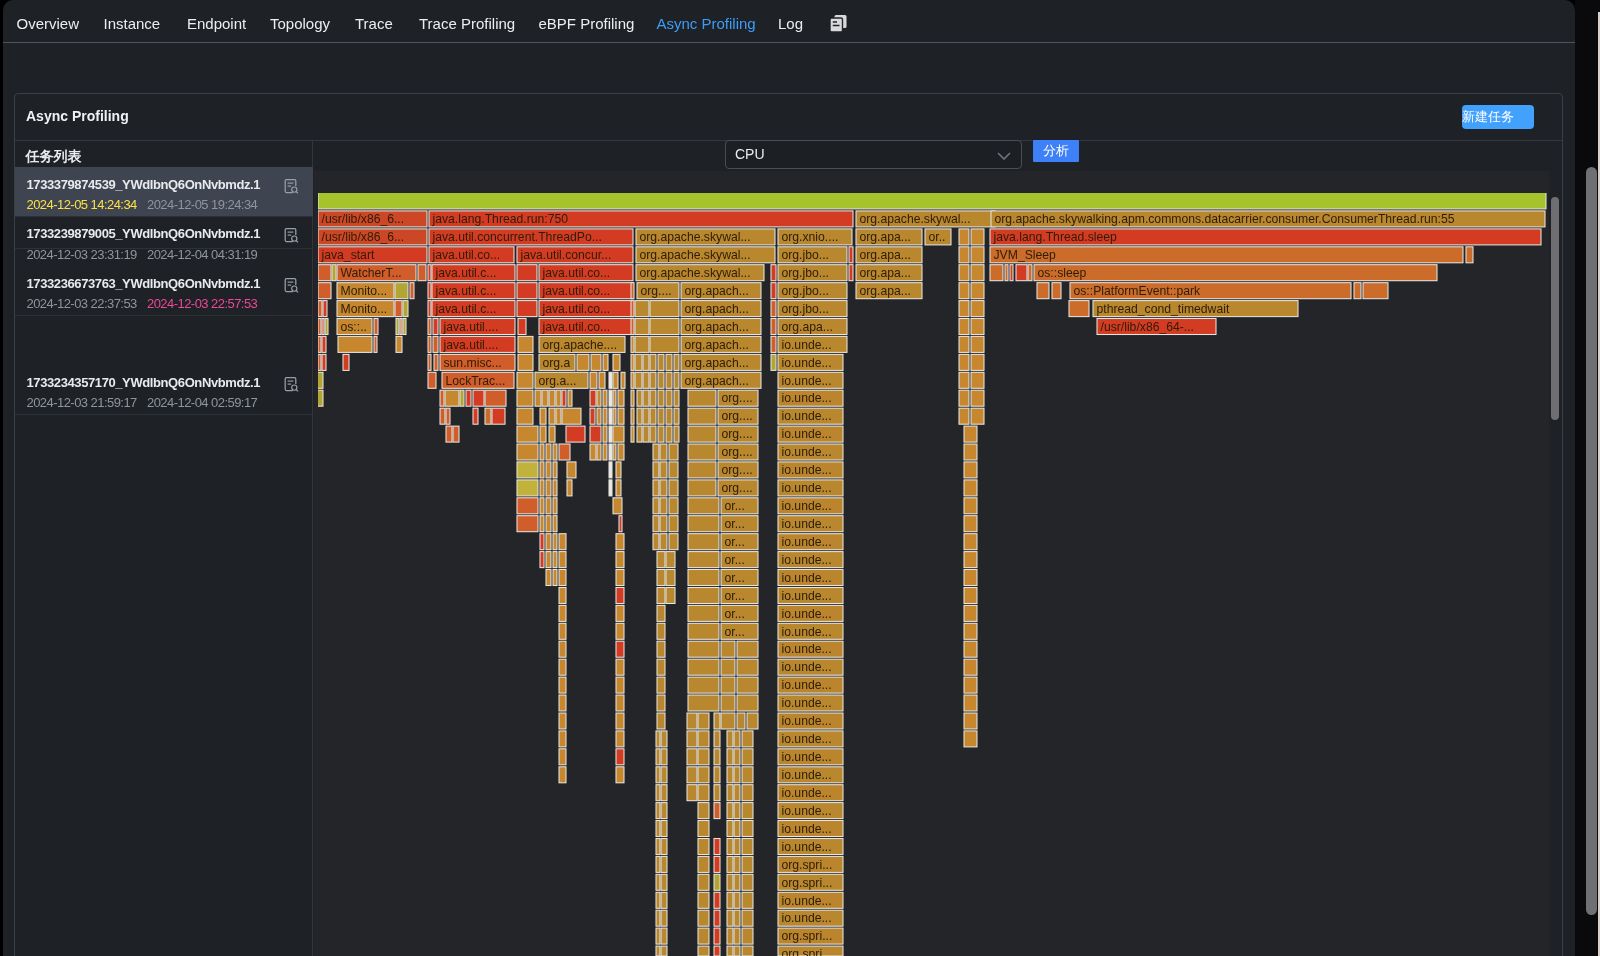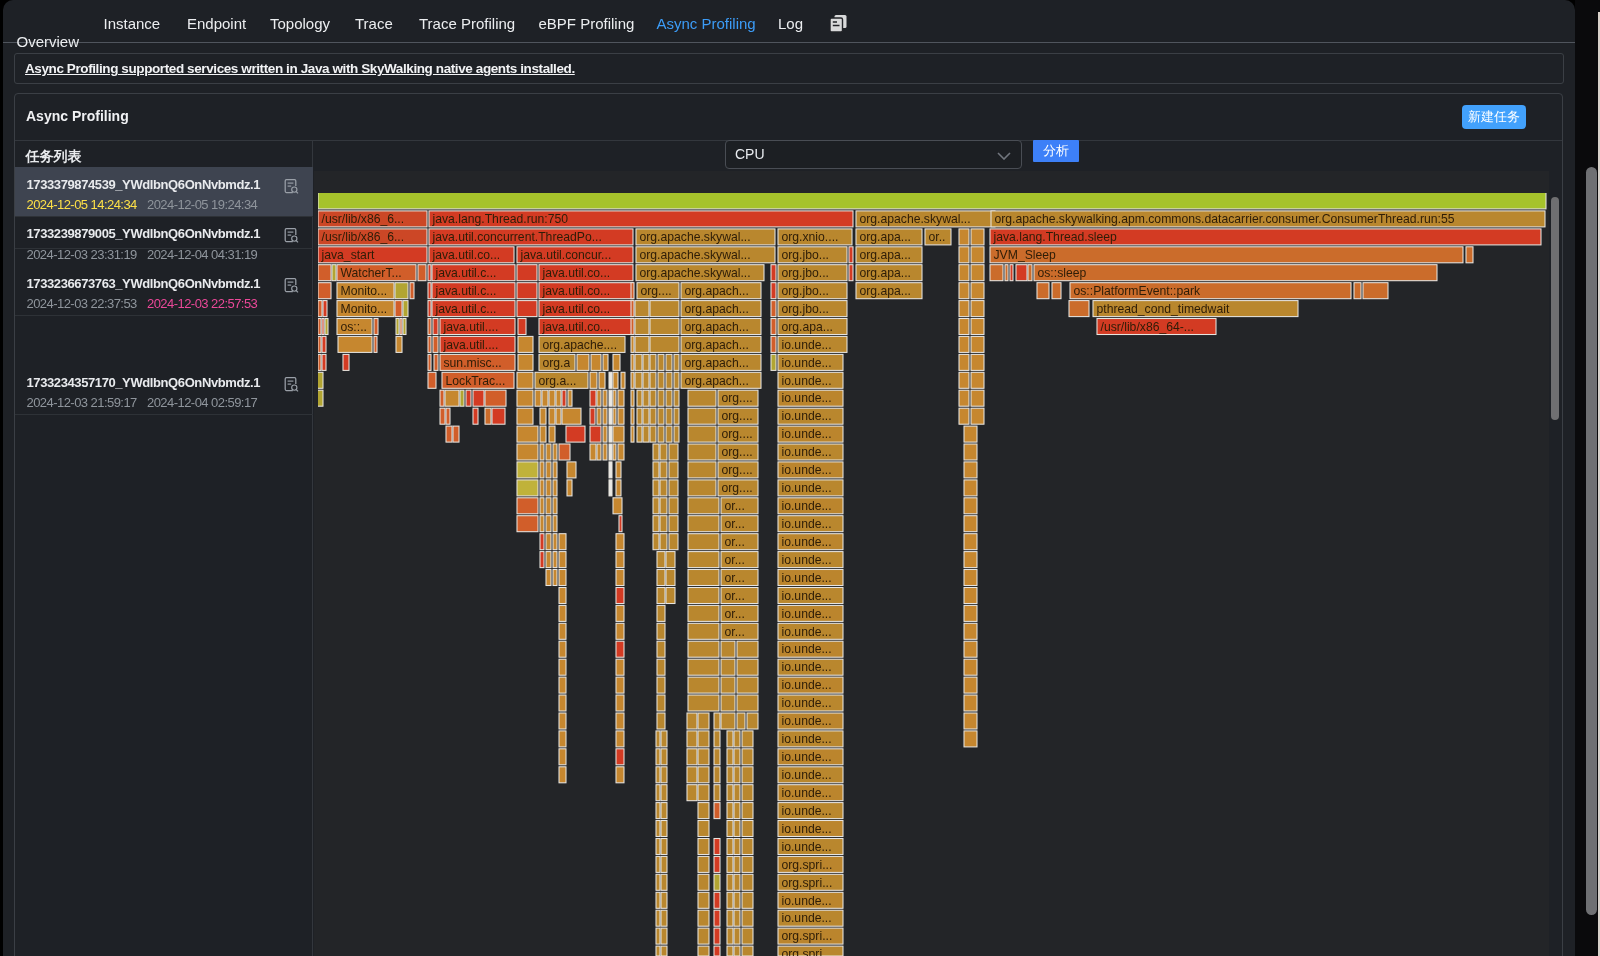--- a/index.html
+++ b/index.html
@@ -1,53 +1,50 @@
 <!DOCTYPE html>
 <html><head><meta charset="utf-8"><style>
 *{margin:0;padding:0;box-sizing:border-box}
 body{width:1600px;height:956px;background:#000;font-family:"Liberation Sans",sans-serif;position:relative;overflow:hidden}
 .win{position:absolute;left:3px;top:0;width:1572px;height:956px;background:#1e2126;border-radius:10px 10px 0 0}
 .nav{position:absolute;left:0;top:0;width:100%;height:43px;border-bottom:1px solid #50555d;color:#eceef0;font-size:15px}
 .banner{position:absolute;left:10.5px;top:52.5px;width:1550px;height:31.5px;border:1px solid #3b3f45;border-radius:3px}
 .banner b{position:absolute;left:10.5px;top:7.5px;font-size:13.5px;letter-spacing:-0.4px;color:#f2f3f5;text-decoration:underline}
 .panel{position:absolute;left:11px;top:92.5px;width:1549px;height:864px;border:1px solid #3b3f45;border-radius:4px 4px 0 0}
 .ptitle{position:absolute;left:11px;top:14px;font-size:14px;font-weight:700;color:#f0f1f3}
-.newbtn{position:absolute;left:1447px;top:11.5px;width:64px;height:24px;background:#42a1fc;border-radius:4px;color:#fff;font-size:13px;text-align:center;line-height:24px}
+.newbtn{position:absolute;left:1447px;top:11.5px;width:72px;height:24px;background:#42a1fc;border-radius:4px;color:#fff;font-size:13px;text-align:left;line-height:24px}
 .hdiv{position:absolute;left:0;top:46px;width:100%;height:1px;background:#33373d}
 .list{position:absolute;left:0;top:46px;width:298px;height:817px;border-right:1px solid #33373d}
 .lhead{position:absolute;left:10.5px;top:8px;font-size:14px;font-weight:700;color:#e9ebee}
 .lheadline{position:absolute;left:0;top:27.5px;width:100%;height:1px;background:#2e3237}
 .sel{position:absolute;height:29px;background:#1c1f23;border:1px solid #494d54;border-radius:4px;font-size:14px}
 .flame{position:absolute;left:310.5px;top:171px;width:1235.5px;height:785px;background:#232528}
 .fsb{position:absolute;left:1548px;top:197px;width:8px;height:223px;background:#6f6f71;border-radius:4px}
 .rmargin{position:absolute;left:1575px;top:0;width:25px;height:956px;background:#0a0a0c}
 .bsb{position:absolute;left:11px;top:167px;width:11px;height:748px;background:#6f7073;border-radius:5.5px}
 .redge{position:absolute;left:23.2px;top:12px;width:1.8px;height:944px;background:#d8d1ca}
 </style></head>
 <body>
 <div class="win">
  <div class="nav">
-      <span style="position:absolute;left:13.5px;top:15px;margin-top:18px;">Overview</span>
+      <span style="position:absolute;left:13.5px;top:15px;">Overview</span>
       <span style="position:absolute;left:100.5px;top:15px;">Instance</span>
       <span style="position:absolute;left:184px;top:15px;">Endpoint</span>
       <span style="position:absolute;left:267px;top:15px;">Topology</span>
       <span style="position:absolute;left:352px;top:15px;">Trace</span>
       <span style="position:absolute;left:416px;top:15px;">Trace Profiling</span>
       <span style="position:absolute;left:535.5px;top:15px;">eBPF Profiling</span>
       <span style="position:absolute;left:653.5px;top:15px;color:#3c9cf7;">Async Profiling</span>
       <span style="position:absolute;left:775px;top:15px;">Log</span>
       <svg width="19" height="19" viewBox="0 0 19 19" style="position:absolute;left:826px;top:14px">
         <rect x="5.5" y="1" width="12" height="13" rx="1.5" fill="#d8d9da"></rect>
         <rect x="1" y="4" width="12.5" height="14" rx="1.5" fill="#d8d9da" stroke="#212327" stroke-width="1.4"></rect>
         <line x1="3.8" y1="8" x2="8" y2="8" stroke="#212327" stroke-width="1.5"></line>
         <line x1="3.8" y1="11.5" x2="10.5" y2="11.5" stroke="#212327" stroke-width="1.5"></line>
       </svg>
-    </div>
- <div class="banner">
-      <b>Async Profiling supported services written in Java with SkyWalking native agents installed.</b>
     </div>
  <div class="panel">
   <div class="ptitle">Async Profiling</div>
   <div class="newbtn">新建任务</div>
   <div class="hdiv"></div>
   <div class="list">
     <div class="lhead">任务列表</div>
     <div class="lheadline"></div>
     <div style="position:absolute;left:0;top:27.5px;width:298px;height:49.5px;background:#3e4450;border-bottom:1px solid #2e3237">
           <div style="position:absolute;left:11.5px;top:9.5px;font-size:13px;letter-spacing:-0.4px;font-weight:700;color:#e8eaed;white-space:nowrap">1733379874539_YWdlbnQ6OnNvbmdz.1</div>

